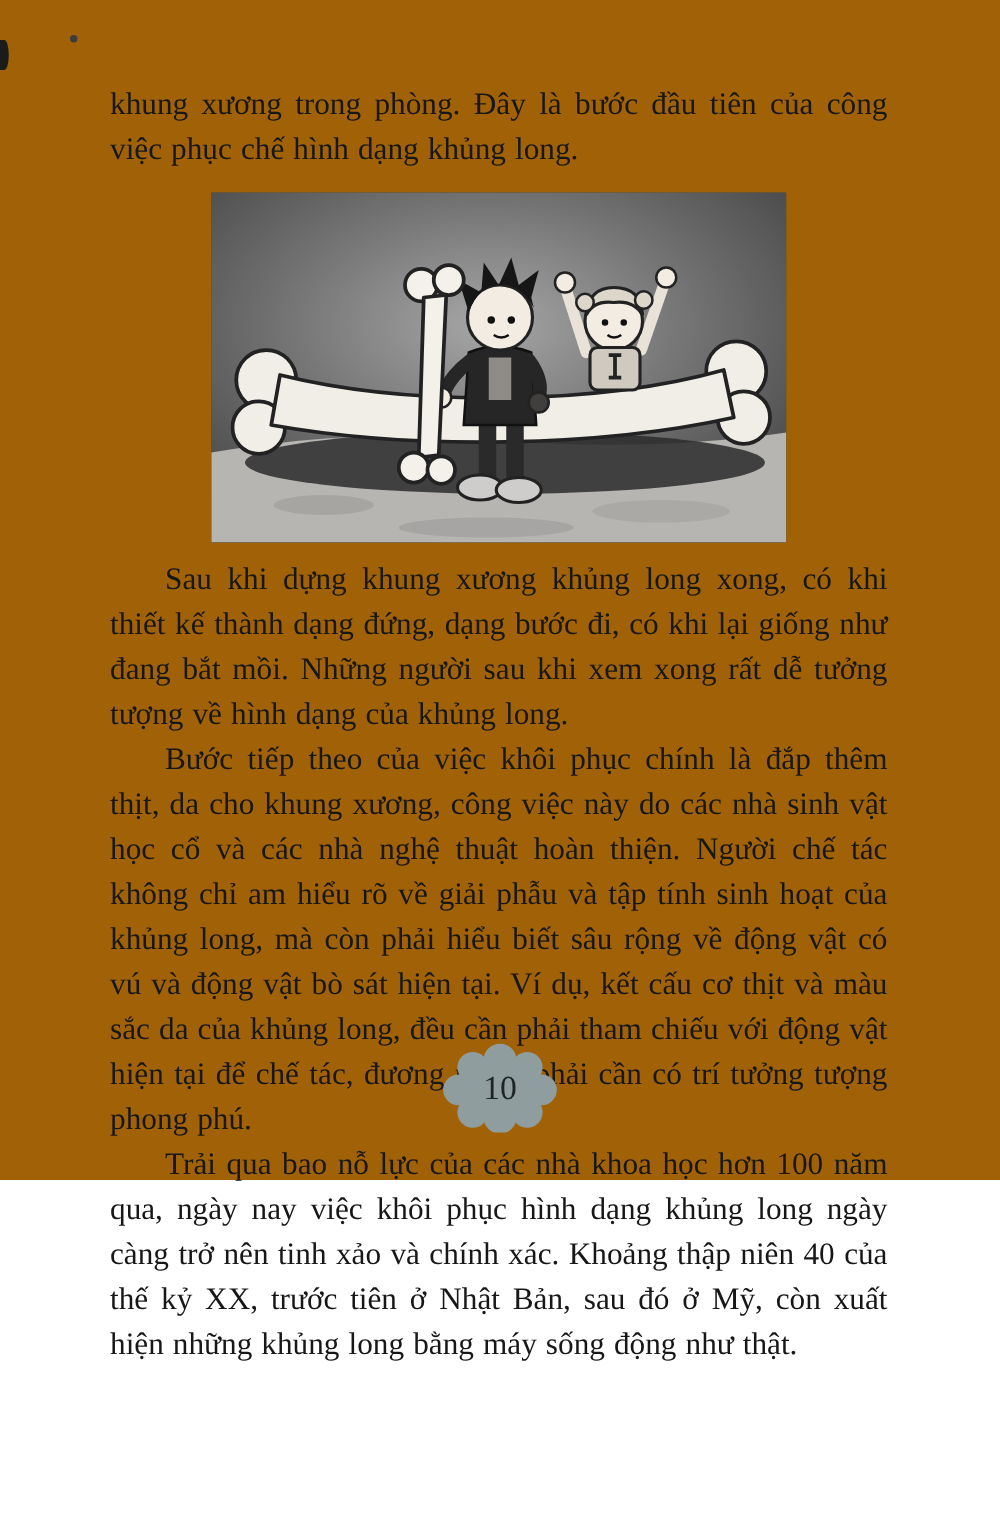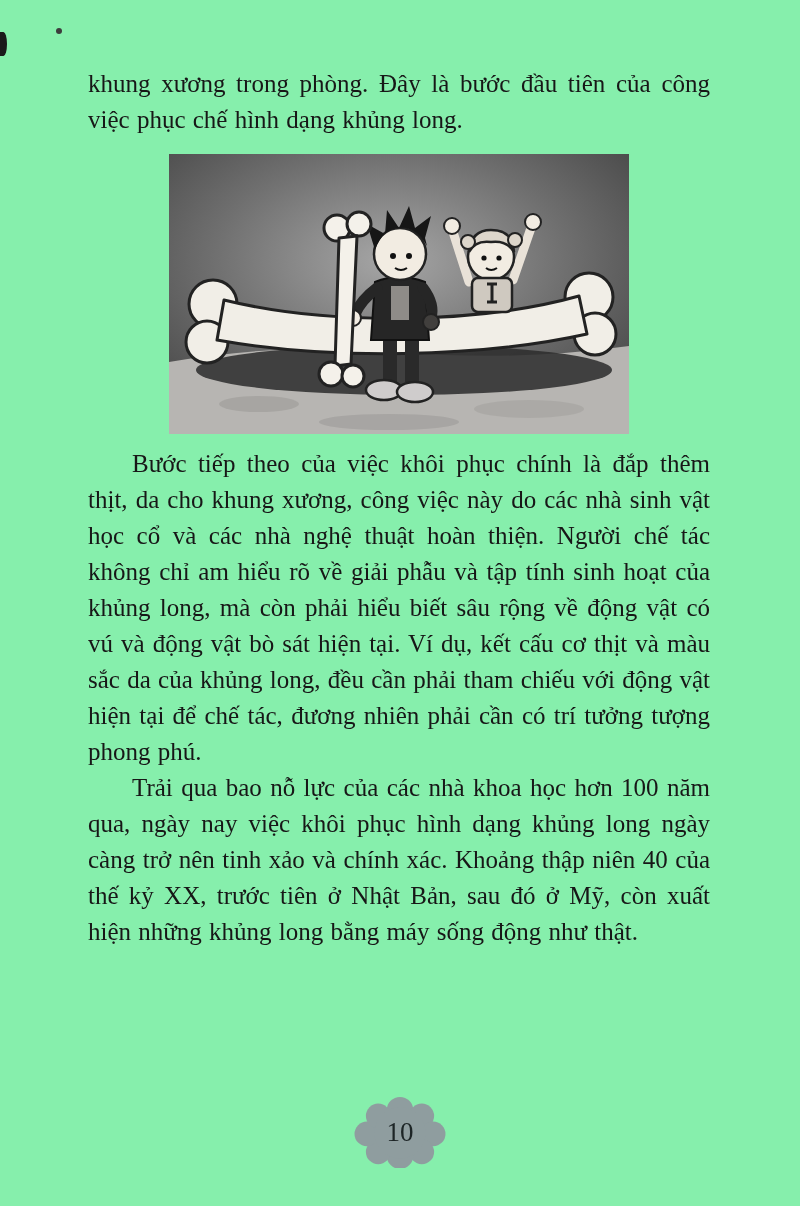--- a/index.html
+++ b/index.html
@@ -7,22 +7,22 @@
     margin: 0;
     padding: 0;
     background: #ffffff;
     width: 800px;
     height: 1228px;
     overflow: hidden;
   }
   .page {
     position: relative;
     width: 800px;
-    height: 1206px;
-    background: #86efac;
+    height: 944px;
+    background: #a16207;
     padding: 66px 90px 4px 88px;
     font-family: "Liberation Serif", "DejaVu Serif", serif;
     color: #171717;
   }
   .para {
     margin: 0;
     font-size: 25px;
     line-height: 36px;
     text-align: justify;
     word-spacing: 1px;
@@ -157,20 +157,21 @@
       <g stroke="#222" stroke-width="3" fill="#f4f1ea" stroke-linejoin="round">
         <circle cx="168" cy="74" r="13"></circle>
         <circle cx="190" cy="70" r="12"></circle>
         <path d="M170,84 L188,82 L182,210 L166,212 Z"></path>
         <circle cx="162" cy="220" r="12"></circle>
         <circle cx="184" cy="222" r="11"></circle>
       </g>
     </svg>
   </figure>
 
+  <p class="para indent">Sau khi dựng khung xương khủng long xong, có khi thiết kế thành dạng đứng, dạng bước đi, có khi lại giống như đang bắt mồi. Những người sau khi xem xong rất dễ tưởng tượng về hình dạng của khủng long.</p>
   <p class="para indent">Bước tiếp theo của việc khôi phục chính là đắp thêm thịt, da cho khung xương, công việc này do các nhà sinh vật học cổ và các nhà nghệ thuật hoàn thiện. Người chế tác không chỉ am hiểu rõ về giải phẫu và tập tính sinh hoạt của khủng long, mà còn phải hiểu biết sâu rộng về động vật có vú và động vật bò sát hiện tại. Ví dụ, kết cấu cơ thịt và màu sắc da của khủng long, đều cần phải tham chiếu với động vật hiện tại để chế tác, đương nhiên phải cần có trí tưởng tượng phong phú.</p>
   <p class="para indent">Trải qua bao nỗ lực của các nhà khoa học hơn 100 năm qua, ngày nay việc khôi phục hình dạng khủng long ngày càng trở nên tinh xảo và chính xác. Khoảng thập niên 40 của thế kỷ XX, trước tiên ở Nhật Bản, sau đó ở Mỹ, còn xuất hiện những khủng long bằng máy sống động như thật.</p>
 
   <div class="page-footer">
     <div class="flower-badge">
       <svg viewBox="0 0 100 76" width="96" height="72">
         <g fill="#8f9d9f">
           <circle cx="50" cy="15" r="14"></circle>
           <circle cx="73" cy="21" r="13"></circle>
           <circle cx="85" cy="40" r="13"></circle>

